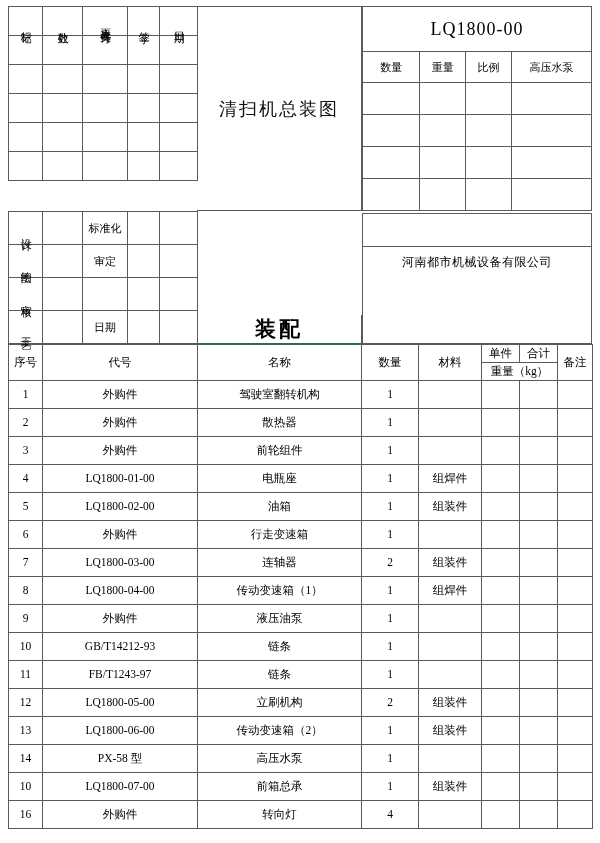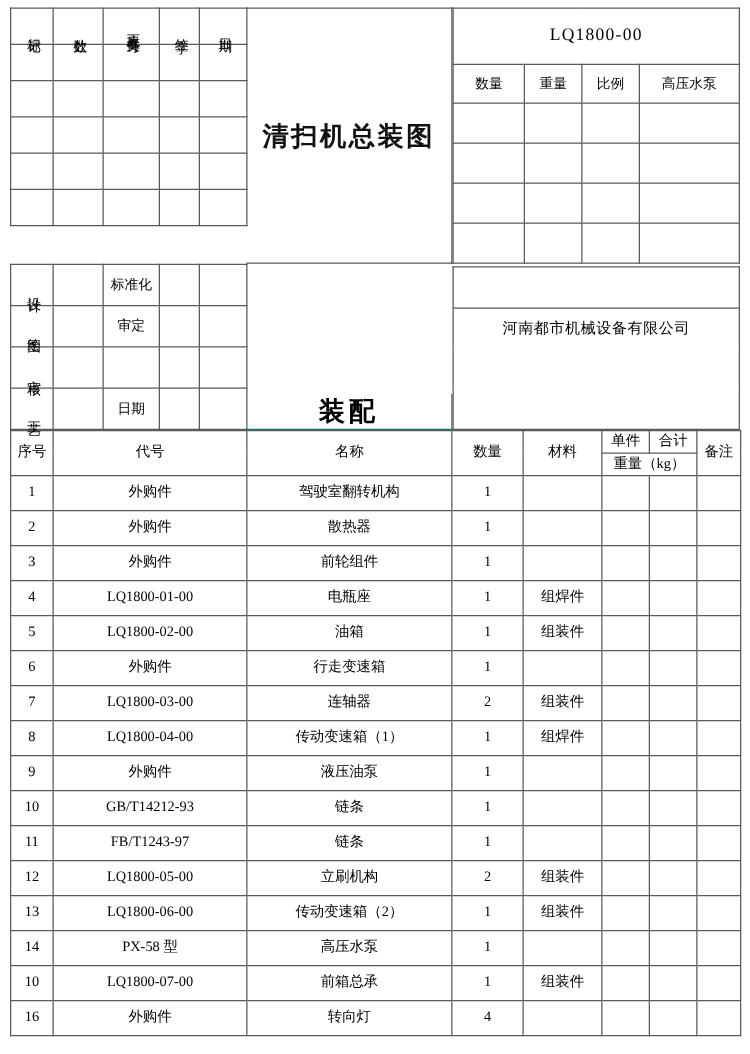--- a/index.html
+++ b/index.html
@@ -63,28 +63,28 @@
   .vtext {
     writing-mode: vertical-rl;
     text-orientation: upright;
     letter-spacing: 1px;
     display: inline-block;
     line-height: 1.05;
     font-size: 11px;
   }
   .hdr-cell { font-size: 11px; }
   .title-main {
-    font-size: 21px;
-    font-weight: bold;
+    font-size: 18px;
+    font-weight: normal;
     letter-spacing: 2px;
     color: #111;
     font-family: "Liberation Serif", serif;
   }
   .drawing-no {
-    font-size: 14px;
+    font-size: 18px;
     font-family: "Liberation Serif", serif;
     letter-spacing: 1px;
   }
 
   
   .mid-wrap {
     display: flex;
     width: 100%;
     align-items: flex-end;
   }

